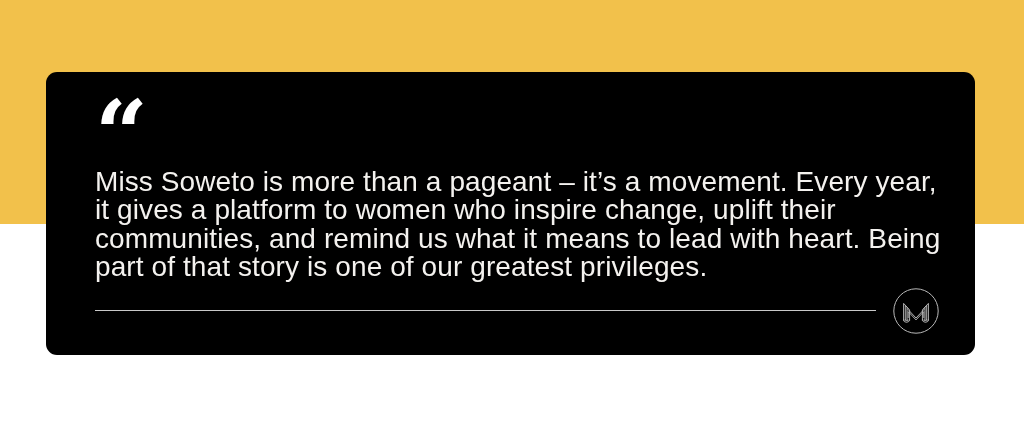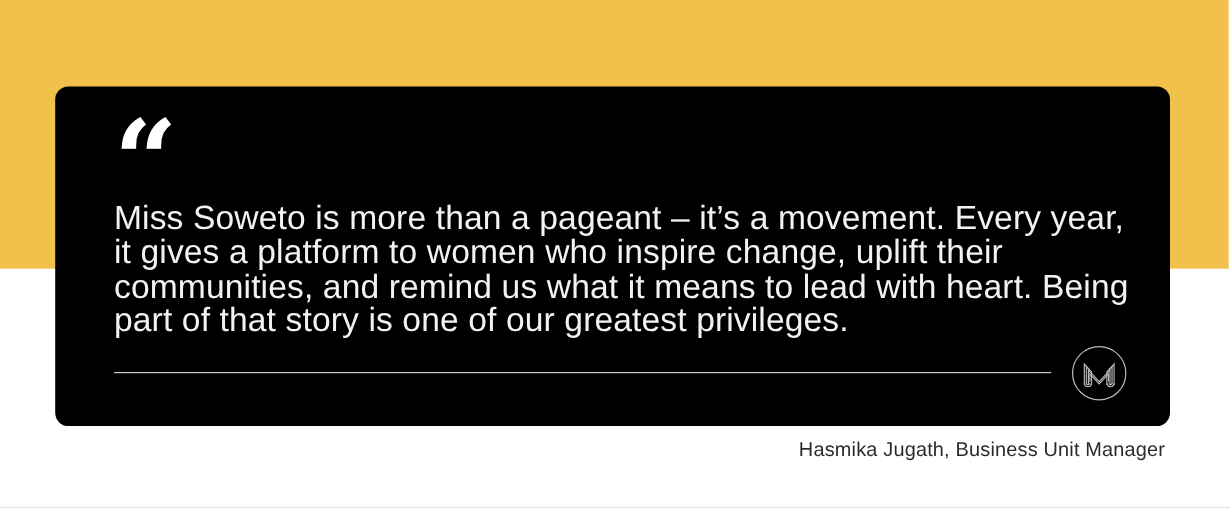--- a/index.html
+++ b/index.html
@@ -153,15 +153,14 @@
             <path d="M30.6 32.4 a2.9 2.9 0 0 0 5.8 0"></path>
             <path d="M13.3 32.4 a1.3 1.3 0 0 0 2.6 0"></path>
             <path d="M32.1 32.4 a1.3 1.3 0 0 0 2.6 0"></path>
           </g>
         </svg>
       </div>
 
     </div>
   </div>
 
-  <div class="attribution">Hasmika Jugath, Business Unit Manager</div>
 
 </div>
 
 </body></html>

